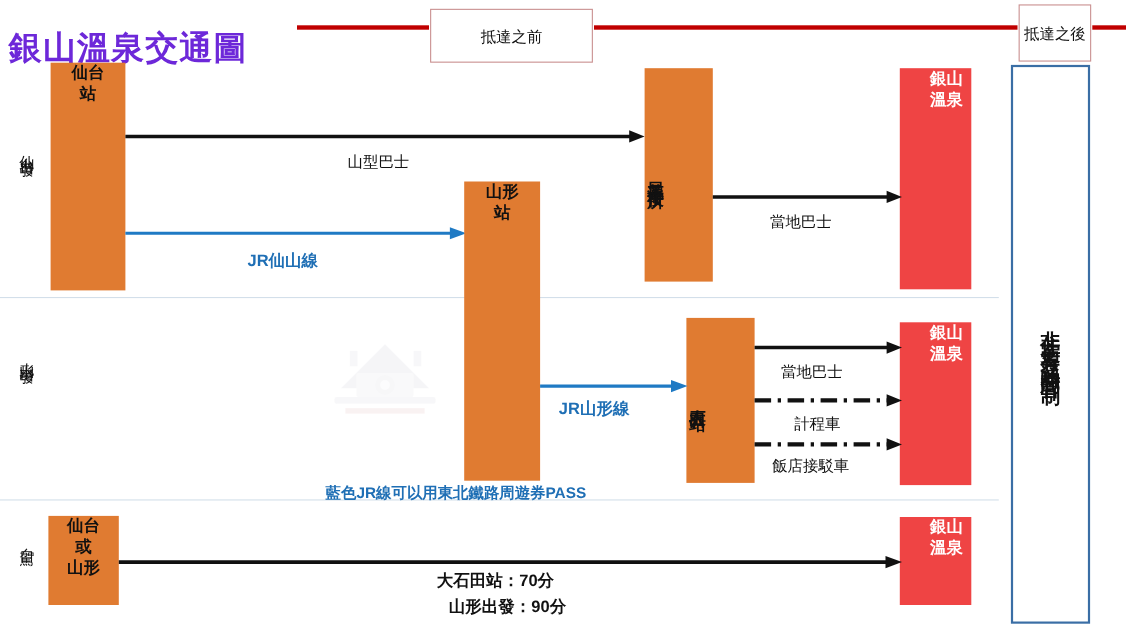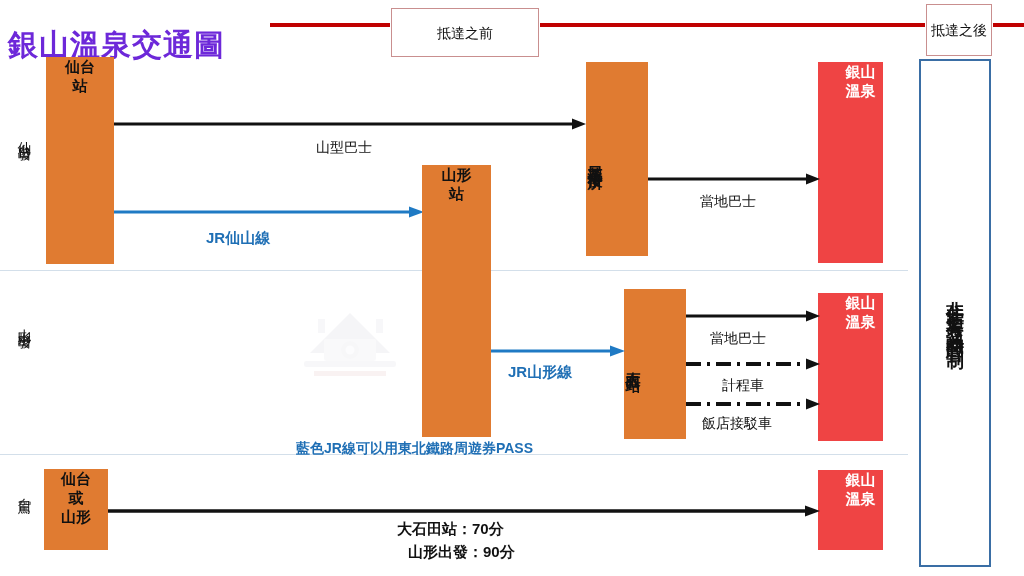--- a/index.html
+++ b/index.html
@@ -199,21 +199,21 @@
     </svg>
   </div>
   <div class="abs edge-label" style="left:276px; top:138px;margin-left:40px;">山型巴士</div>
 
   <div class="abs conn" style="left:114px; top:206px; width:312px; height:12px;">
     <svg width="312" height="12" viewBox="0 0 312 12">
       <line x1="0" y1="6" x2="298" y2="6" stroke="#1F7AC4" stroke-width="2.8"></line>
       <polygon points="310,6 295,0.5 295,11.5" fill="#1F7AC4"></polygon>
     </svg>
   </div>
-  <div class="abs edge-label blue" style="left:206px; top:229px;">JR仙山線</div>
+  <div class="abs edge-label blue" style="left:225px; top:229px;">JR仙山線</div>
 
   <div class="abs conn" style="left:648px; top:173px; width:174px; height:12px;">
     <svg width="174" height="12" viewBox="0 0 174 12">
       <line x1="0" y1="6" x2="162" y2="6" stroke="#111111" stroke-width="3.2"></line>
       <polygon points="172,6 158,0.5 158,11.5" fill="#111111"></polygon>
     </svg>
   </div>
   <div class="abs edge-label" style="left:700px; top:192px;">當地巴士</div>
 
   <div class="abs row-label" style="left:16px; top:318px;">山形出發</div>

